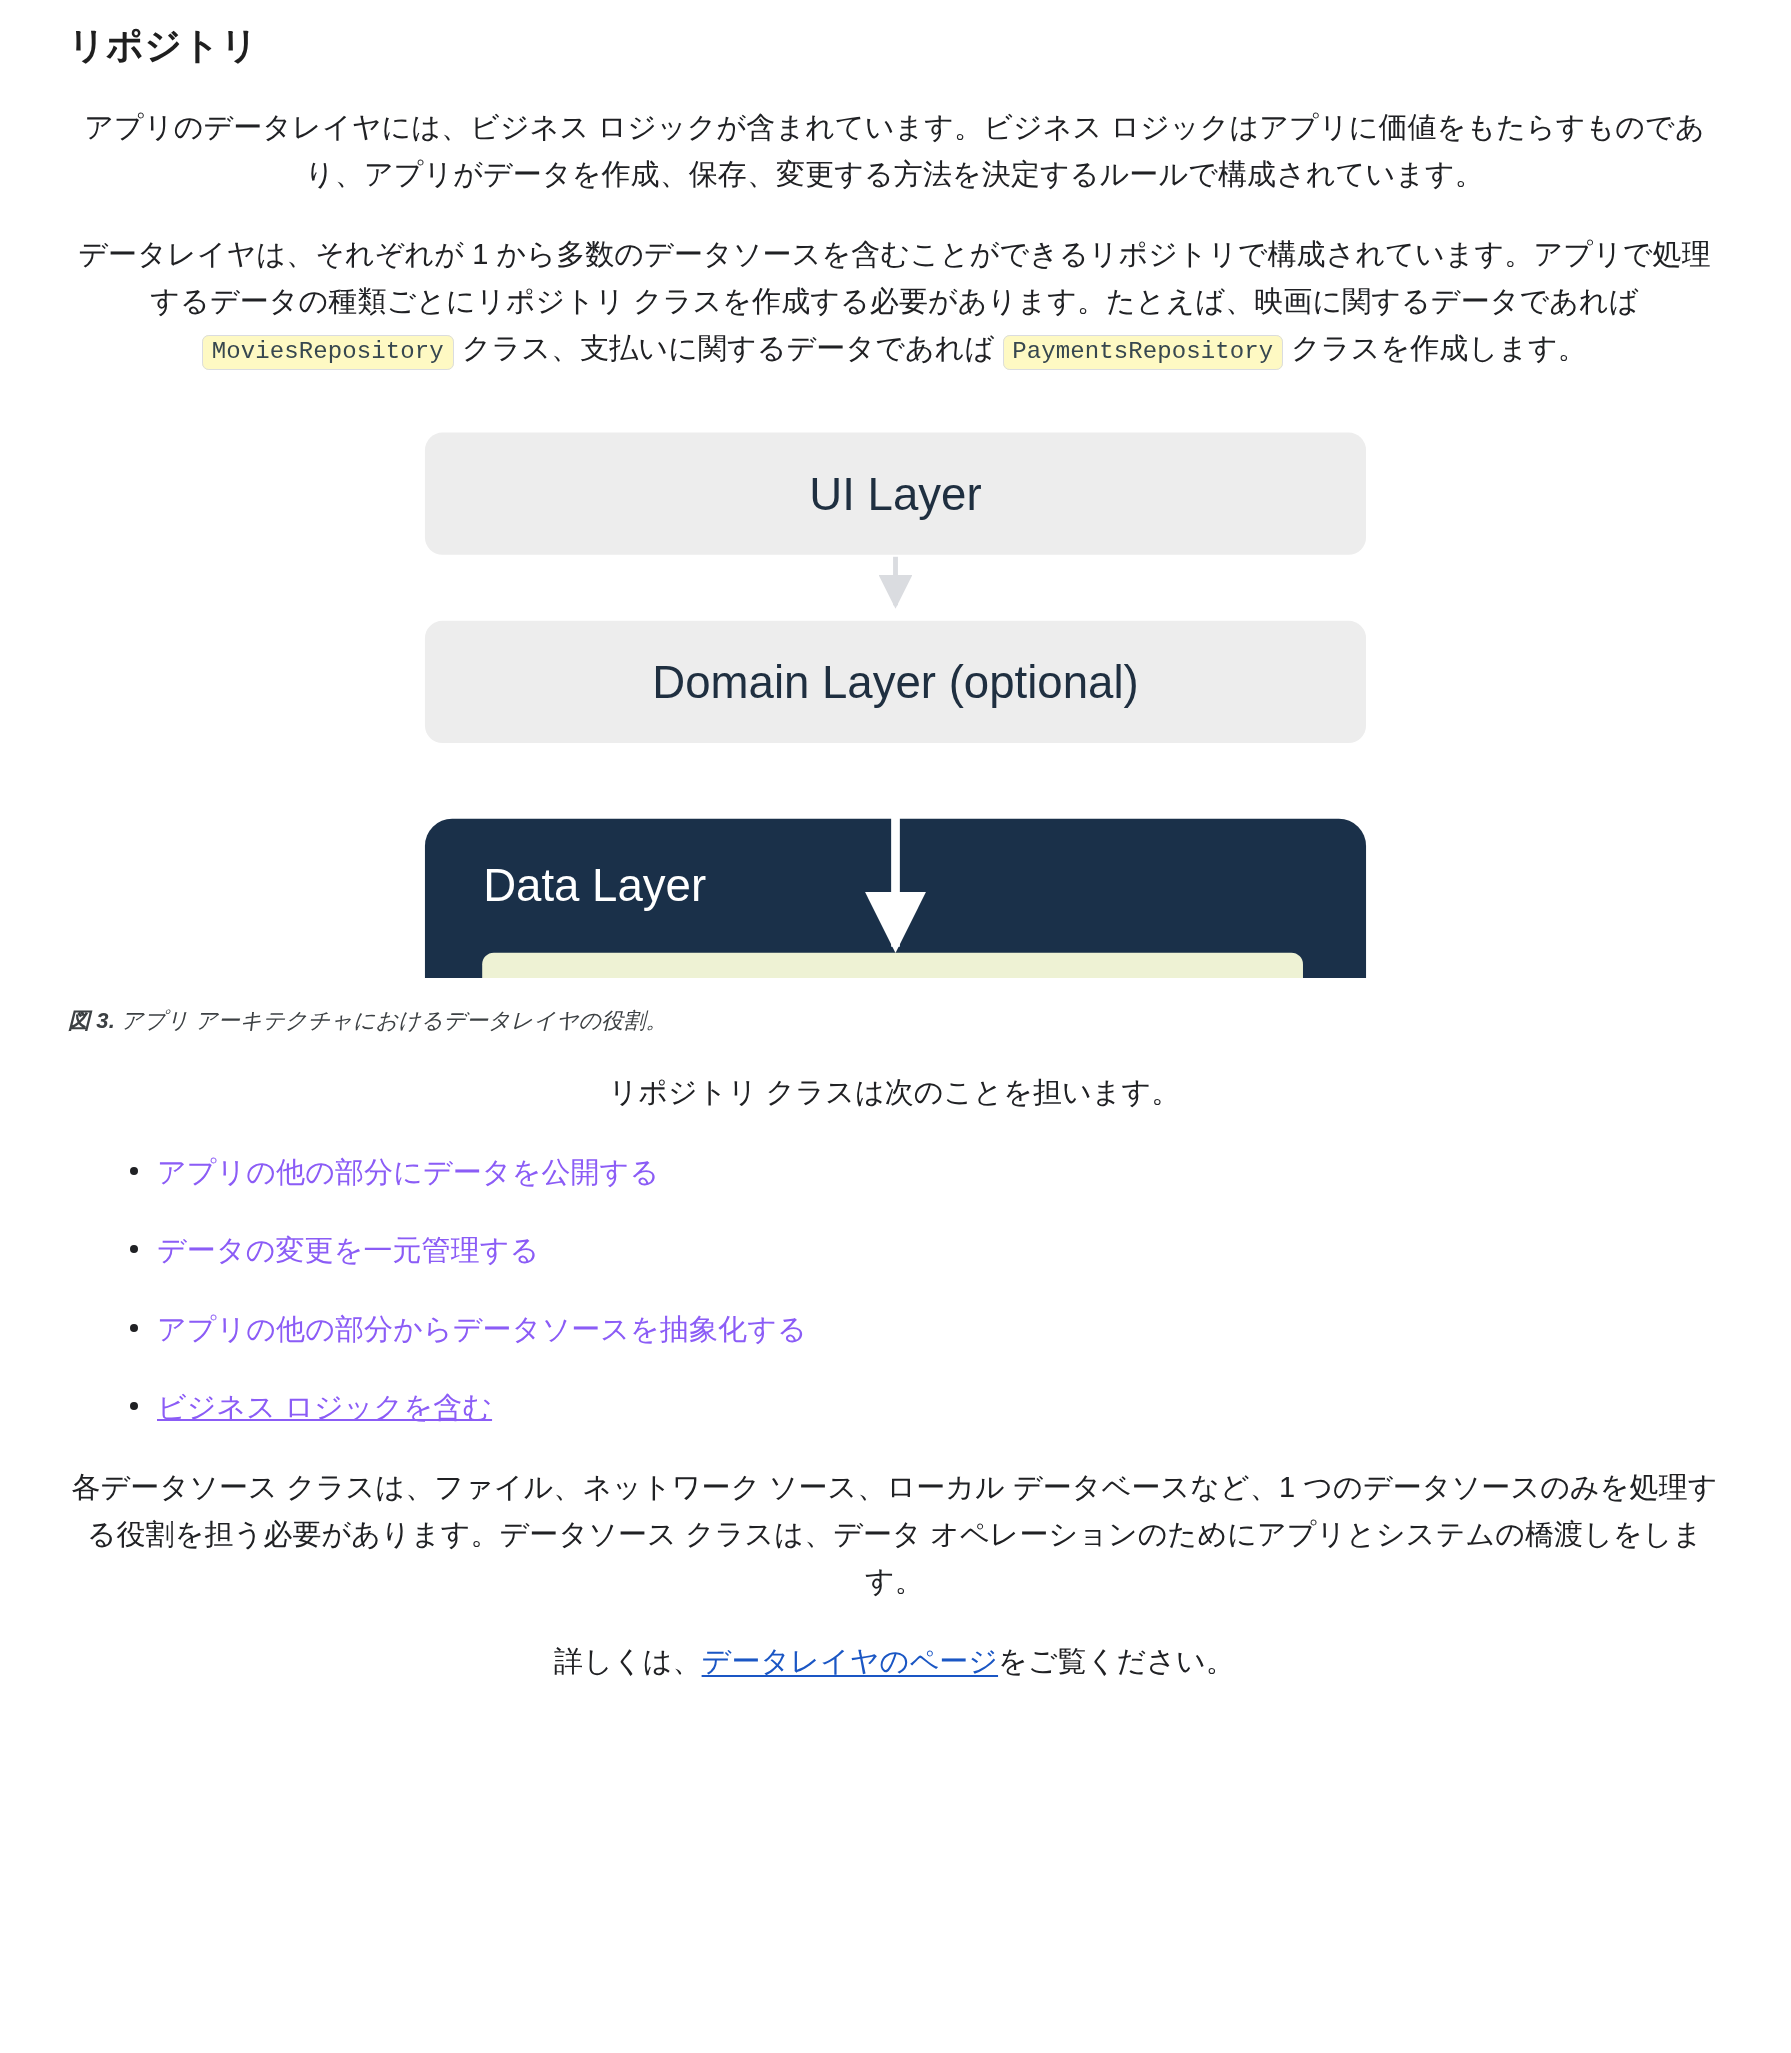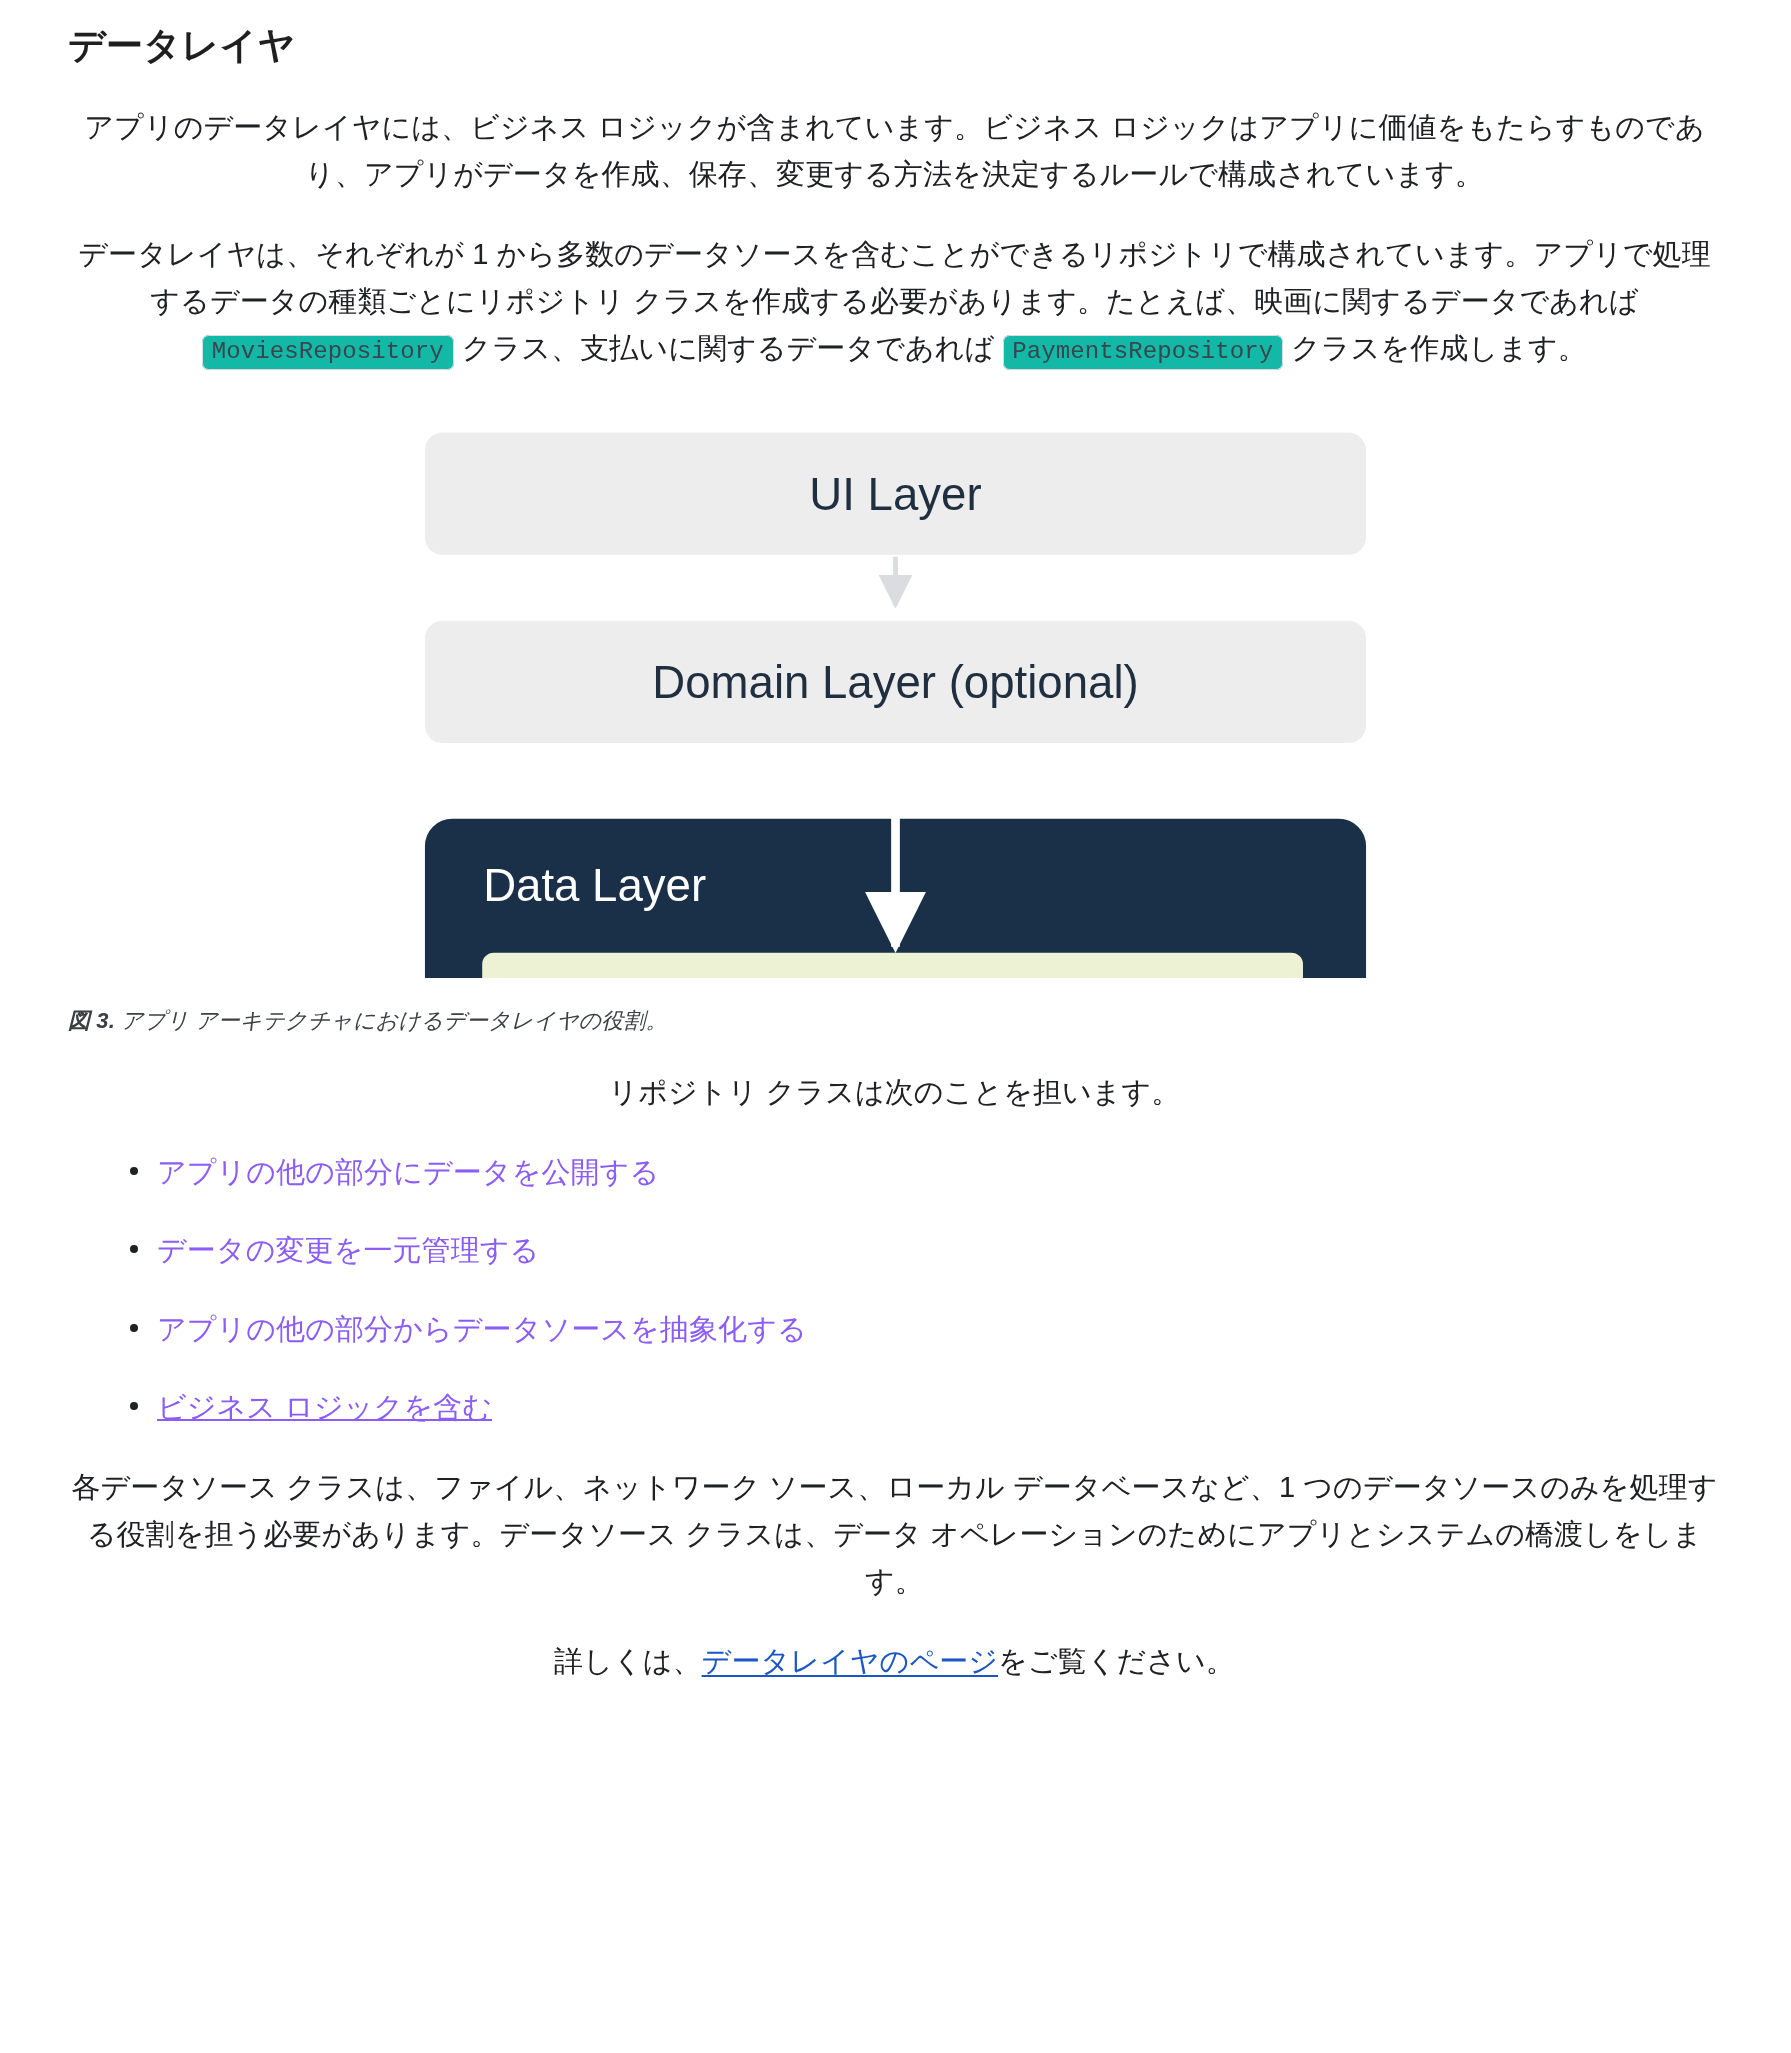--- a/index.html
+++ b/index.html
@@ -40,21 +40,21 @@
     line-height: 1.62;
     margin: 33px 0 0 0;
     color: #202124;
     letter-spacing: 0.1px;
     text-align: center;
   }
 
   code.inline-code {
     font-family: "Liberation Mono", "DejaVu Sans Mono", monospace;
     font-size: 24px;
-    background: #14b8a6;
+    background: #fef9c3;
     border: 1px solid #dadce0;
     border-radius: 6.8px;
     padding: 1.9px 8.7px 3.9px 8.7px;
     color: #37474f;
     white-space: nowrap;
     line-height: 1.2;
   }
 
   
   .figure {
@@ -115,21 +115,21 @@
   }
 
   .spacer-bottom { height: 58px; }
 </style>
 </head>
 <body>
 
 <div class="page">
   <div class="content">
 
-    <h1 class="page-title">データレイヤ</h1>
+    <h1 class="page-title">リポジトリ</h1>
 
     <p class="body-text">アプリのデータレイヤには、ビジネス ロジックが含まれています。ビジネス ロジックはアプリに価値をもたらすものであり、アプリがデータを作成、保存、変更する方法を決定するルールで構成されています。</p>
 
     <p class="body-text"><span>データレイヤは、それぞれが 1 から多数のデータソースを含むことができるリポジトリで構成されています。アプリで処理するデータの種類ごとにリポジトリ クラスを作成する必要があります。たとえば、映画に関するデータであれば </span><code class="inline-code">MoviesRepository</code><span> クラス、支払いに関するデータであれば </span><code class="inline-code">PaymentsRepository</code><span> クラスを作成します。</span></p>
 
     <figure class="figure" style="margin-left:0;margin-right:0;">
       <div class="diagram">
         <svg class="diag-svg" viewBox="0 0 1846 580" xmlns="http://www.w3.org/2000/svg">
           <defs>
             <marker id="arrowGray" viewBox="0 0 10 10" refX="9" refY="5" markerWidth="7" markerHeight="7" orient="auto-start-reverse">

